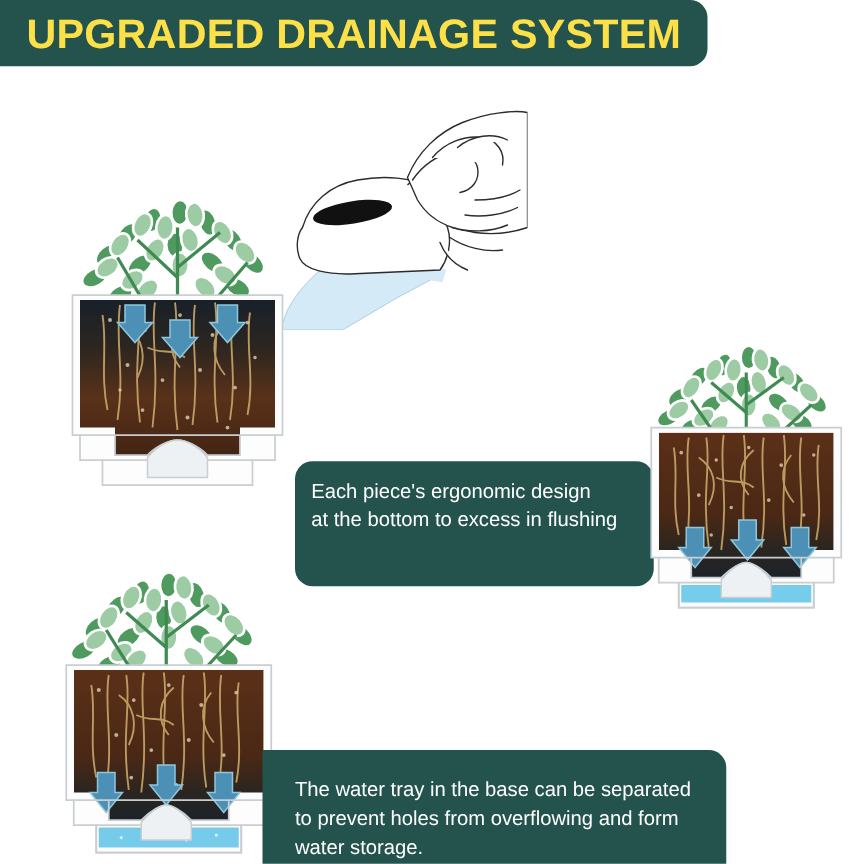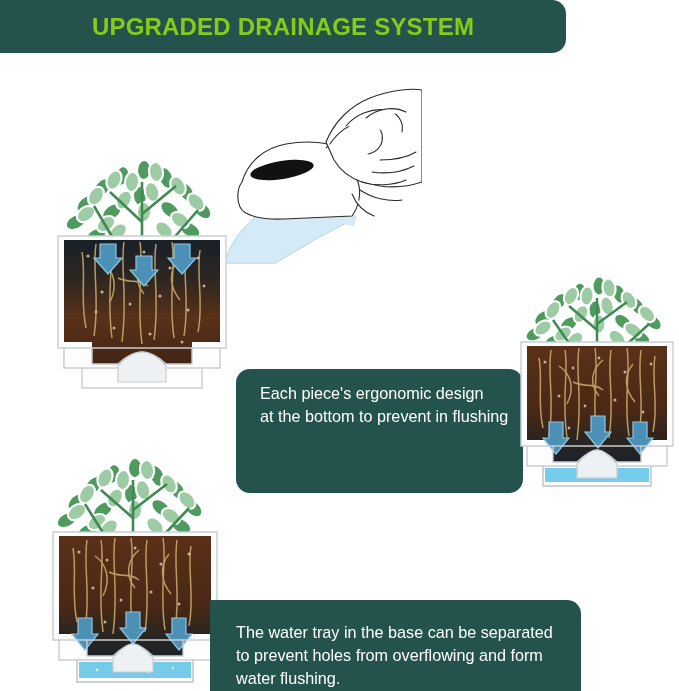--- a/index.html
+++ b/index.html
@@ -21,42 +21,42 @@
     left: -10px; top: 0px;
     width: 576px; height: 53px;
     background: #24534e;
     border-radius: 0 14px 14px 0;
     display: flex;
     align-items: center;
     justify-content: center;
     padding-left: 10px;
   }
   #title-text {
-    color: #84cc16;
-    font-size: 24px;
+    color: #fde047;
+    font-size: 33px;
     font-weight: bold;
     letter-spacing: 0.2px;
     white-space: nowrap;
     font-family: "Liberation Sans", sans-serif;
   }
 
   
   .callout {
     position: absolute;
     background: #24534e;
     color: #ffffff;
     font-size: 16.2px;
     line-height: 1.43;
     font-family: "Liberation Sans", sans-serif;
   }
   #callout-1 {
     left: 236px; top: 369px;
-    width: 287px; height: 124px;
+    width: 287px; height: 100px;
     border-radius: 14px;
-    padding: 13px 0 0 24px;
+    padding: 13px 0 0 13px;
   }
   #callout-2 {
     left: 210px; top: 570px;
     width: 371px; height: 105px;
     border-radius: 0 14px 14px 0;
     padding: 21px 14px 0 26px;
     margin-top: 30px;
   }
   .callout .line { display: block; white-space: nowrap; }
 
@@ -228,21 +228,21 @@
         <path d="M30,216 L150,216"></path>
       </g>
       <g fill="#eef1f3" stroke="#c9ced2" stroke-width="1.2">
         <path d="M66,214 C74,204 84,200 90,200 C96,200 106,204 114,214 L114,230 L66,230 Z"></path>
       </g>
     </svg>
   </div>
 
   <div class="callout" id="callout-1">
     <span class="line">Each piece's ergonomic design</span>
-    <span class="line">at the bottom to prevent in flushing</span>
+    <span class="line">at the bottom to excess in flushing</span>
   </div>
 
   <div class="planter" id="planter-right">
     <svg viewBox="0 0 164 226" xmlns="http://www.w3.org/2000/svg">
       <defs>
         <linearGradient id="soilB" x1="0" y1="0" x2="0" y2="1">
           <stop offset="0%" stop-color="#5b3018"></stop>
           <stop offset="55%" stop-color="#4a2815"></stop>
           <stop offset="78%" stop-color="#2a2520"></stop>
           <stop offset="100%" stop-color="#1a222c"></stop>
@@ -472,16 +472,16 @@
       </g>
       <g fill="none" stroke="#c9ced2" stroke-width="1.4">
         <path d="M32,208 L32,230 L148,230 L148,208"></path>
       </g>
     </svg>
   </div>
 
   <div class="callout" id="callout-2">
     <span class="line">The water tray in the base can be separated</span>
     <span class="line">to prevent holes from overflowing and form</span>
-    <span class="line">water flushing.</span>
+    <span class="line">water storage.</span>
   </div>
 
 </div>
 
 </body></html>

